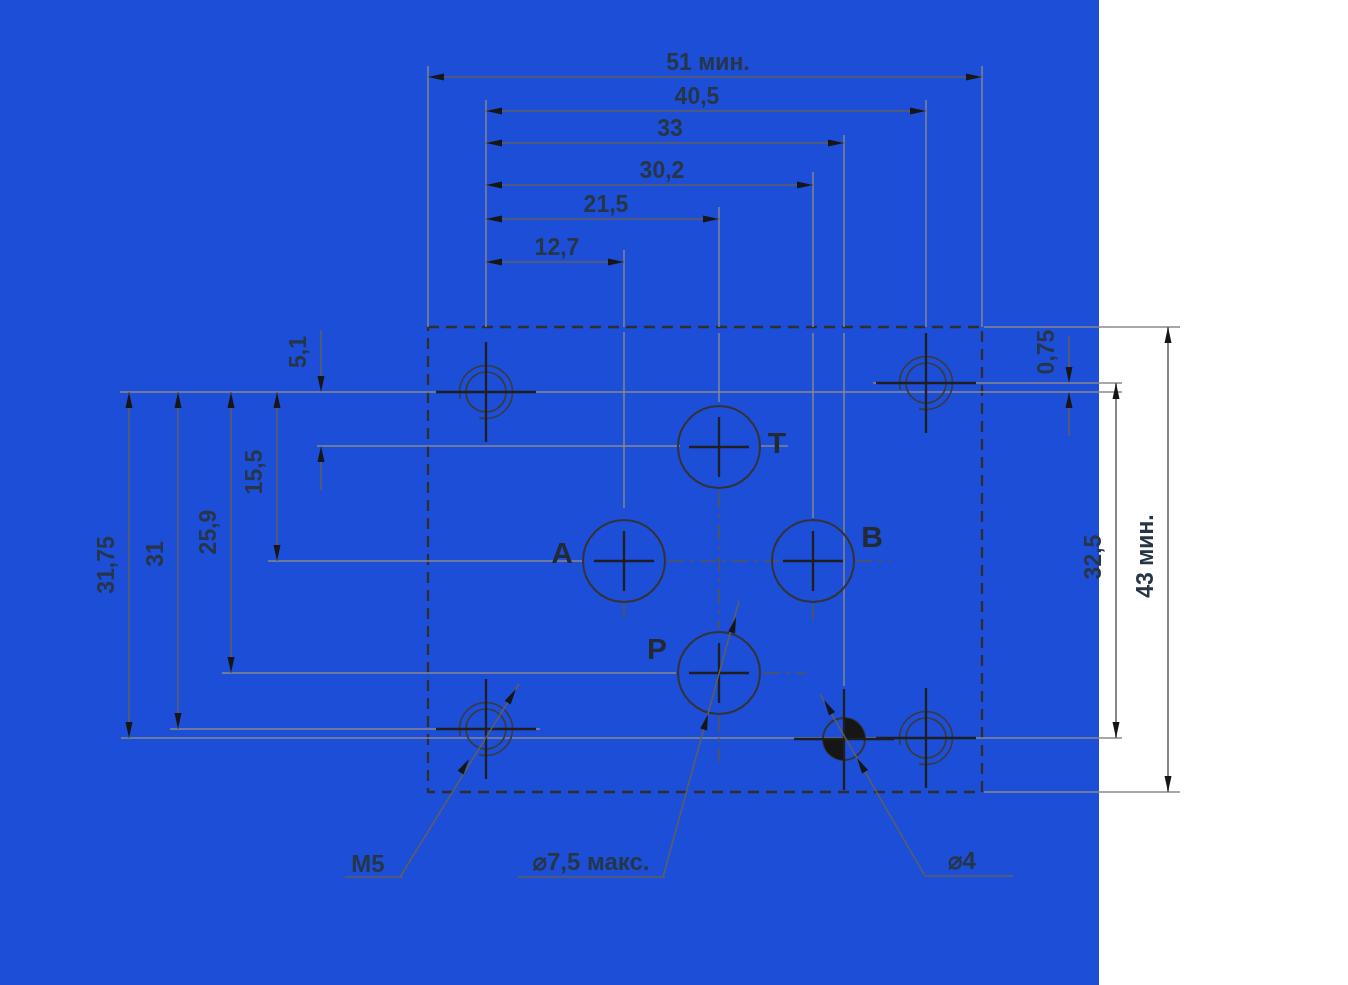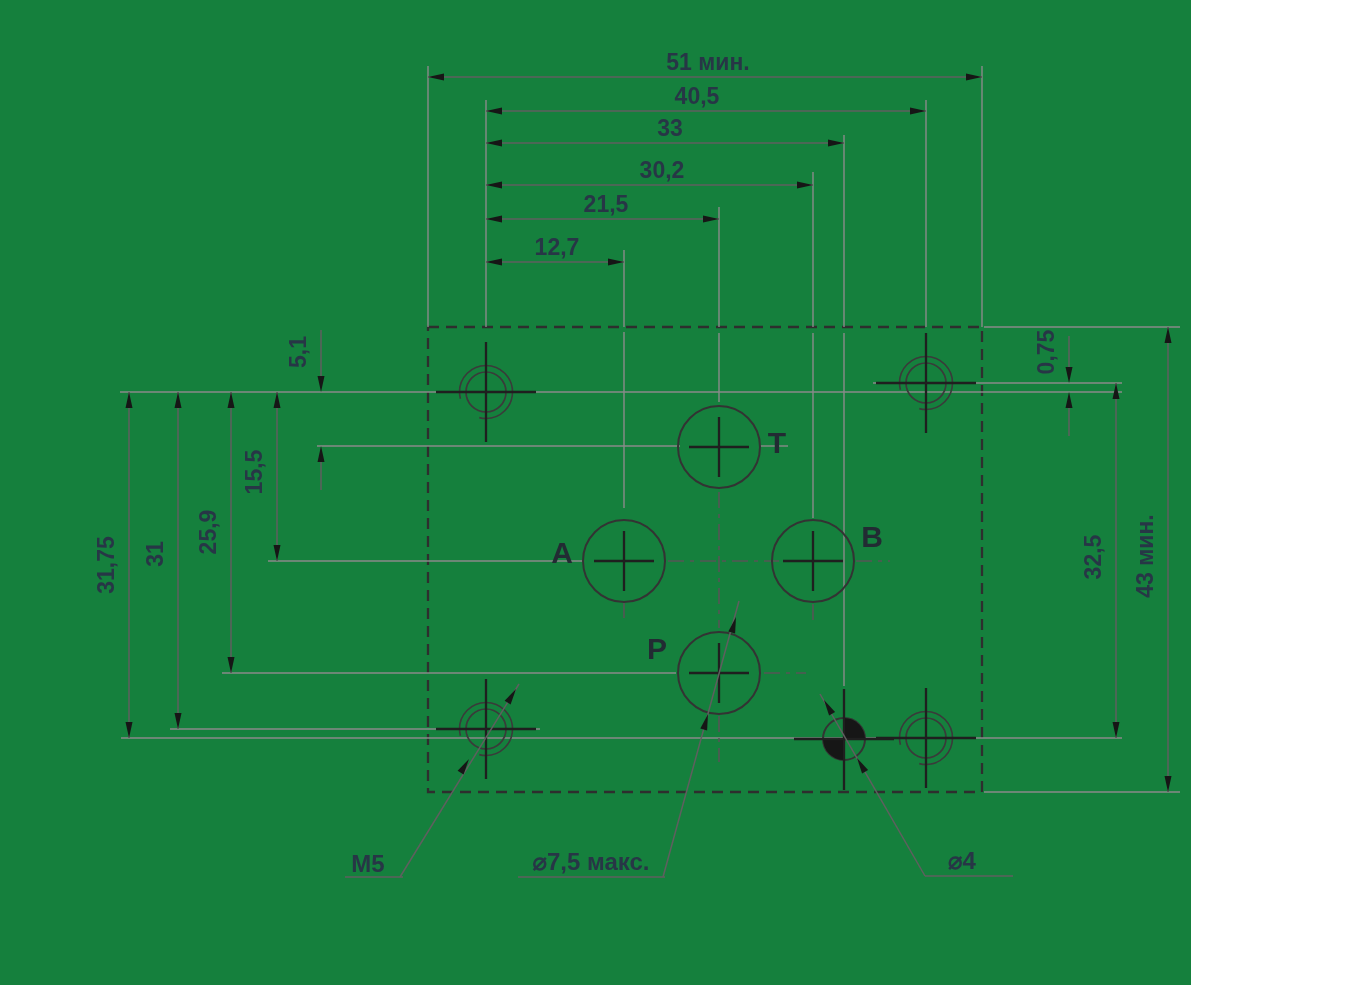--- a/index.html
+++ b/index.html
@@ -1,16 +1,16 @@
 <!DOCTYPE html>
 <html><head>
 <meta charset="utf-8">
 <style>
   html,body{margin:0;padding:0;background:#ffffff;}
-  .stage{position:relative;width:1191px;height:985px;background:#15803d;
+  .stage{position:relative;width:1099px;height:985px;background:#1d4ed8;
          font-family:"Liberation Sans", sans-serif;}
   svg{position:absolute;left:0;top:0;}
   .thin{stroke:#8a8a8a;stroke-width:1.4;fill:none;}
   .dim{stroke:#5f5f5f;stroke-width:1.5;fill:none;}
   .bold{stroke:#1f1f1f;stroke-width:2.3;fill:none;}
   .circ{stroke:#333;stroke-width:2;fill:none;}
   .boltIn{stroke:#3a3a3a;stroke-width:1.7;fill:none;}
   .boltOut{stroke:#3a3a3a;stroke-width:1.6;fill:none;
            stroke-dasharray:300 60;stroke-dashoffset:195;}
   .cl{stroke:#555;stroke-width:1.6;fill:none;stroke-dasharray:16 6 4 6;}

